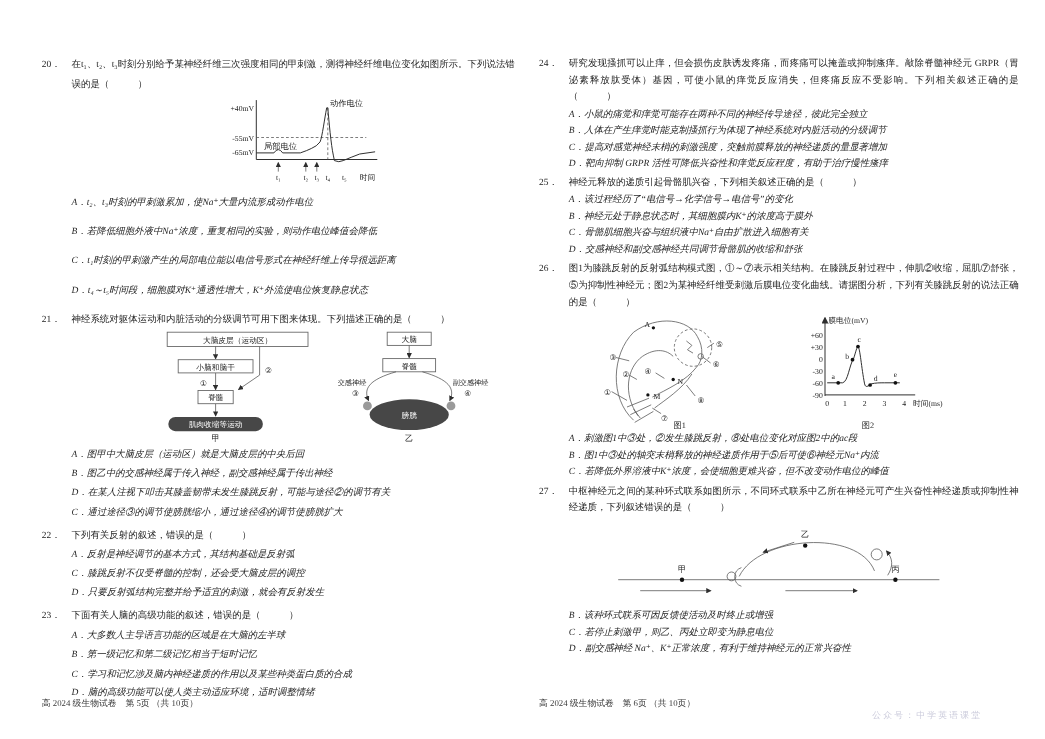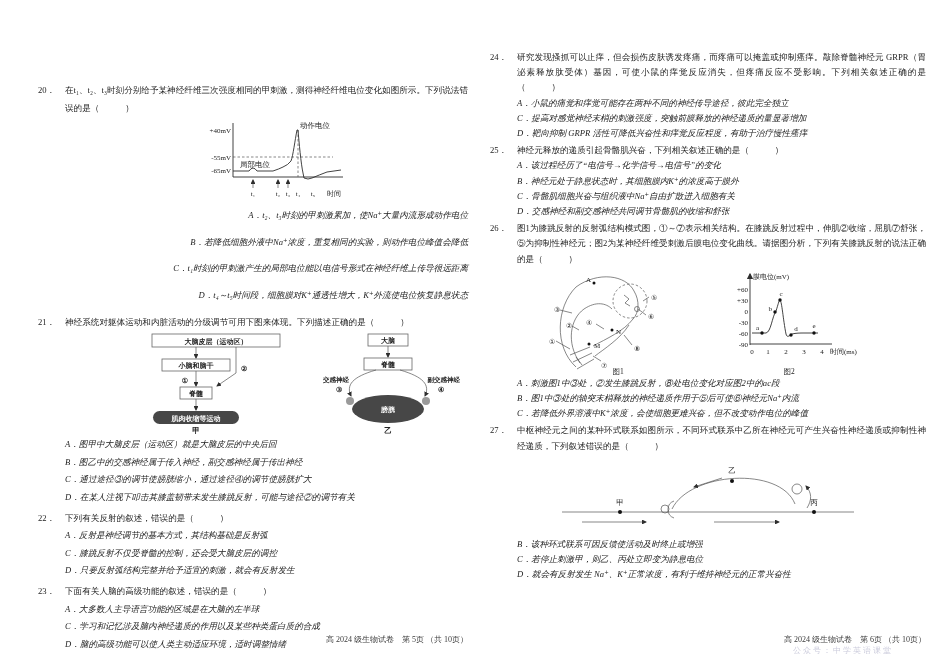--- a/index.html
+++ b/index.html
@@ -1,46 +1,46 @@
 <!DOCTYPE html>
 <html><head>
 <meta charset="utf-8">
 <style>
   html,body{margin:0;padding:0;}
   body{
     width:950px;height:672px;background:#ffffff;position:relative;overflow:hidden;
     font-family:"Liberation Serif","DejaVu Serif",serif;color:#1d1d1d;
   }
   .col{position:absolute;top:50px;}
-  #col-left{left:38px;width:430px;font-size:8.6px;line-height:17.6px;margin-top:32px;}
+  #col-left{left:38px;width:430px;font-size:8.6px;line-height:17.6px;}
   #col-right{left:490px;width:436px;font-size:8.6px;line-height:15.2px;}
   .q{margin-bottom:3px;}
   #col-right .q{margin-bottom:2px;}
   .stem{position:relative;padding-left:27px;text-align:justify;}
   .qnum{position:absolute;left:0;top:0;}
   .opt{padding-left:27px;font-style:italic;}
-  .opt.sp{margin:9px 0;text-align:right;}
+  .opt.sp{margin:9px 0;}
   .figrow{display:flex;align-items:flex-end;}
   .fig20{display:block;margin:3px 0 4px 145px;}
-  .fig21row{margin:2px 0 2px 100px;gap:26px;font-weight:bold;}
+  .fig21row{margin:2px 0 2px 100px;gap:10px;}
   .fig26row{margin:2px 0 1px 56px;gap:16px;}
   .fig27{display:block;margin:2px 0 1px 64px;}
   svg{overflow:visible;}
   svg text{font-family:"Liberation Serif","DejaVu Serif",serif;fill:#222;font-size:7px;}
   .t65{font-size:6.5px;}
   .t75{font-size:7.5px;}
   .end{text-anchor:end;}
   .mid{text-anchor:middle;}
   .w{fill:#ffffff;}
   .ln{stroke:#2e2e2e;stroke-width:0.9;fill:none;}
   .ln-thin{stroke:#555;stroke-width:0.7;fill:none;}
   .dash{stroke:#555;stroke-width:0.7;fill:none;stroke-dasharray:2.5 2;}
   .bx{fill:#ffffff;stroke:#666;stroke-width:0.8;}
   .dk{fill:#474747;stroke:none;}
-  .pfooter{position:absolute;top:634px;font-size:8px;color:#3a3a3a;text-align:right;}
+  .pfooter{position:absolute;top:634px;font-size:8px;color:#3a3a3a;text-align:left;}
   #footer-left{left:38px;width:430px;}
   #footer-right{left:490px;width:436px;}
   .watermark{position:absolute;left:793px;top:645px;font-size:8px;
     color:#ccccdc;letter-spacing:2px;}
 </style>
 </head>
 <body>
 
 <svg width="0" height="0" style="position:absolute">
   <defs>
@@ -131,53 +131,55 @@
         <text x="116" y="59">④</text>
         <circle cx="28" cy="68" r="4" fill="#9a9a9a"></circle>
         <circle cx="104" cy="68" r="4" fill="#9a9a9a"></circle>
         <ellipse cx="66" cy="76" rx="36" ry="14" class="dk"></ellipse>
         <text x="66" y="79" class="mid w">膀胱</text>
         <text x="66" y="100" class="mid t75">乙</text>
       </svg>
     </div>
     <div class="opt">A．图甲中大脑皮层（运动区）就是大脑皮层的中央后回</div>
     <div class="opt">B．图乙中的交感神经属于传入神经，副交感神经属于传出神经</div>
+    <div class="opt">D．在某人注视下叩击其膝盖韧带未发生膝跳反射，可能与途径②的调节有关</div>
     <div class="opt">C．通过途径③的调节使膀胱缩小，通过途径④的调节使膀胱扩大</div>
-    <div class="opt">D．在某人注视下叩击其膝盖韧带未发生膝跳反射，可能与途径②的调节有关</div>
   </div>
 
   <div class="q">
     <div class="stem">
       <span class="qnum">22．</span>
       <span>下列有关反射的叙述，错误的是（　　　）</span>
     </div>
     <div class="opt">A．反射是神经调节的基本方式，其结构基础是反射弧</div>
     <div class="opt">C．膝跳反射不仅受脊髓的控制，还会受大脑皮层的调控</div>
     <div class="opt">D．只要反射弧结构完整并给予适宜的刺激，就会有反射发生</div>
   </div>
 
   <div class="q">
     <div class="stem">
       <span class="qnum">23．</span>
       <span>下面有关人脑的高级功能的叙述，错误的是（　　　）</span>
     </div>
     <div class="opt">A．大多数人主导语言功能的区域是在大脑的左半球</div>
+    <div class="opt">B．第一级记忆和第二级记忆相当于短时记忆</div>
     <div class="opt">C．学习和记忆涉及脑内神经递质的作用以及某些种类蛋白质的合成</div>
     <div class="opt">D．脑的高级功能可以使人类主动适应环境，适时调整情绪</div>
   </div>
 </div>
 
 <div class="col" id="col-right">
 
   <div class="q">
     <div class="stem">
       <span class="qnum">24．</span>
       <span>研究发现搔抓可以止痒，但会损伤皮肤诱发疼痛，而疼痛可以掩盖或抑制瘙痒。敲除脊髓神经元 GRPR（胃泌素释放肽受体）基因，可使小鼠的痒觉反应消失，但疼痛反应不受影响。下列相关叙述正确的是（　　　）</span>
     </div>
     <div class="opt">A．小鼠的痛觉和痒觉可能存在两种不同的神经传导途径，彼此完全独立</div>
+    <div class="opt">B．人体在产生痒觉时能克制搔抓行为体现了神经系统对内脏活动的分级调节</div>
     <div class="opt">C．提高对感觉神经末梢的刺激强度，突触前膜释放的神经递质的量显著增加</div>
     <div class="opt">D．靶向抑制 GRPR 活性可降低兴奋性和痒觉反应程度，有助于治疗慢性瘙痒</div>
   </div>
 
   <div class="q">
     <div class="stem">
       <span class="qnum">25．</span>
       <span>神经元释放的递质引起骨骼肌兴奋，下列相关叙述正确的是（　　　）</span>
     </div>
     <div class="opt">A．该过程经历了“电信号→化学信号→电信号”的变化</div>
@@ -284,19 +286,19 @@
       </g>
       <circle cx="66" cy="56" r="2" fill="#111"></circle>
       <text x="66" y="49" class="mid t75">甲</text>
       <circle cx="178" cy="25" r="2" fill="#111"></circle>
       <text x="178" y="17" class="mid t75">乙</text>
       <circle cx="260" cy="56" r="2" fill="#111"></circle>
       <text x="260" y="49" class="mid t75">丙</text>
     </svg>
     <div class="opt">B．该种环式联系可因反馈使活动及时终止或增强</div>
     <div class="opt">C．若停止刺激甲，则乙、丙处立即变为静息电位</div>
-    <div class="opt">D．就会有反射发生 Na⁺、K⁺正常浓度，有利于维持神经元的正常兴奋性</div>
+    <div class="opt">D．副交感神经 Na⁺、K⁺正常浓度，有利于维持神经元的正常兴奋性</div>
   </div>
 </div>
 
 <div class="pfooter" id="footer-left">高 2024 级生物试卷　第 5页 （共 10页）</div>
 <div class="pfooter" id="footer-right">高 2024 级生物试卷　第 6页 （共 10页）</div>
 <div class="watermark">公众号：中学英语课堂</div>
 
 </body></html>

